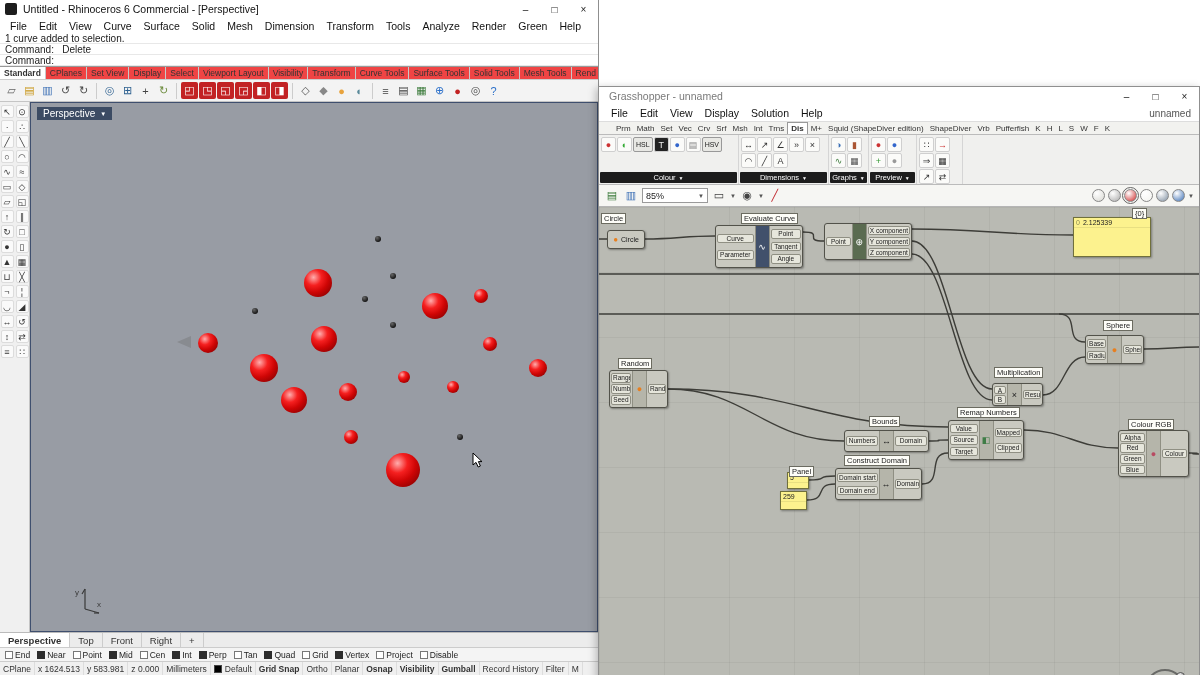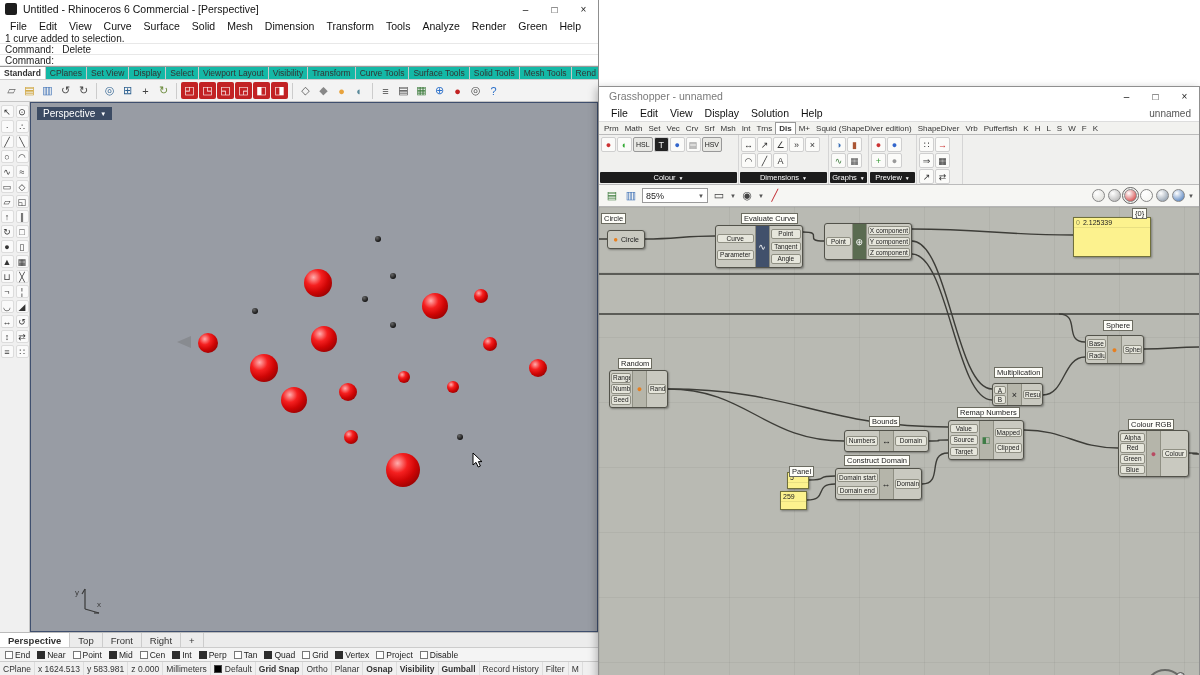--- a/index.html
+++ b/index.html
@@ -11,21 +11,21 @@
 .titlebar{flex:0 0 18px;display:flex;align-items:center;background:#fff;}
 .title-text{font-size:10.5px;color:#111;margin-left:6px;flex:1;white-space:nowrap;overflow:hidden;}
 .title-text.dim{color:#7a7a7a;}
 .app-icon{width:12px;height:12px;margin-left:5px;background:#1d1d1d;border-radius:2px;flex:0 0 12px;}
 .win-controls{display:flex;height:100%;}
 .win-btn{width:29px;display:flex;align-items:center;justify-content:center;font-size:10px;color:#222;}
 .menubar{flex:0 0 15px;display:flex;align-items:center;font-size:10.5px;color:#111;padding-left:4px;background:#fff;}
 .menu-item{padding:0 6px;white-space:nowrap;}
 .cmdarea{flex:0 0 33px;border-bottom:1px solid #999;font-size:10px;color:#222;background:#fff;}
 .cmd-line{height:11px;line-height:11px;padding-left:5px;border-bottom:1px solid #e8e8e8;white-space:nowrap;overflow:hidden;}
-.rtabs{flex:0 0 13px;display:flex;background:#14b8a6;border-bottom:1px solid #ccc;font-size:8.5px;color:#333;align-items:stretch;overflow:hidden;}
+.rtabs{flex:0 0 13px;display:flex;background:#ef4444;border-bottom:1px solid #ccc;font-size:8.5px;color:#333;align-items:stretch;overflow:hidden;}
 .rtab{padding:0 4px;display:flex;align-items:center;border-right:1px solid #c8c8c8;white-space:nowrap;}
 .rtab.active{background:#fff;font-weight:bold;}
 .rtoolbar{flex:0 0 22px;display:flex;align-items:center;background:#f3f3f3;border-bottom:1px solid #c5c5c5;padding-left:3px;gap:1px;overflow:hidden;}
 .ricon{width:17px;height:17px;flex:0 0 17px;display:flex;align-items:center;justify-content:center;font-size:11px;border-radius:2px;}
 .rsep{flex:0 0 4px;height:16px;border-right:1px solid #ccc;margin-right:3px;}
 .rbody{flex:1;display:flex;min-height:0;}
 .rail{flex:0 0 30px;background:#f0f0f0;border-right:1px solid #c5c5c5;display:grid;grid-template-columns:13px 13px;gap:2px;justify-content:center;align-content:start;padding-top:3px;overflow:hidden;}
 .rail-icon{width:13px;height:13px;display:flex;align-items:center;justify-content:center;font-size:9px;color:#333;border:1px solid #dcdcdc;background:#fafafa;border-radius:2px;}
 .viewport{flex:1;position:relative;background:#989ca4;border:1px solid #3f4f6e;overflow:hidden;}
 .vplabel{position:absolute;left:6px;top:4px;background:#3c4b63;color:#fff;font-size:10px;padding:1px 6px;display:flex;gap:5px;align-items:center;z-index:5;}
@@ -42,21 +42,21 @@
 .osnap-item{display:flex;align-items:center;gap:2px;white-space:nowrap;}
 .osnap-box{width:8px;height:8px;border:1px solid #777;background:#fff;flex:0 0 8px;}
 .osnap-box.checked{background:#2d2d2d;border-color:#2d2d2d;}
 .statusbar{flex:0 0 14px;display:flex;align-items:center;background:#f0f0f0;border-top:1px solid #ccc;font-size:8.5px;color:#333;overflow:hidden;}
 .status-item{padding:0 3px;border-right:1px solid #ddd;display:flex;align-items:center;gap:3px;white-space:nowrap;height:100%;}
 .status-item.active{font-weight:bold;}
 .swatch{width:8px;height:8px;display:inline-block;border:1px solid #444;}
 
 .ghmenubar{flex:0 0 16px;display:flex;align-items:center;font-size:10.5px;color:#111;padding-left:6px;background:#fff;}
 .gh-right-text{margin-left:auto;margin-right:8px;color:#555;font-size:10px;}
-.ghtabs{flex:0 0 14px;display:flex;align-items:center;background:#f2f2ef;border-top:1px solid #ddd;border-bottom:1px solid #bbb;font-size:8px;color:#333;padding:0 2px;overflow:hidden;}
+.ghtabs{flex:0 0 14px;display:flex;align-items:center;background:#f2f2ef;border-top:1px solid #ddd;border-bottom:1px solid #bbb;font-size:8px;color:#333;padding:0 14px;overflow:hidden;}
 .ghtab{padding:1px 3px;white-space:nowrap;}
 .ghtab.active{background:#fff;border:1px solid #999;font-weight:bold;}
 .palette{flex:0 0 50px;display:flex;background:#f0f0ee;border-bottom:1px solid #bbb;overflow:hidden;}
 .pgroup{display:flex;flex-direction:column;border-right:1px solid #d5d5d5;flex:0 0 auto;}
 .pgroup-icons{flex:1;display:flex;flex-wrap:wrap;align-content:flex-start;gap:1px;padding:2px;}
 .picon{width:15px;height:15px;border:1px solid #cfcfcf;background:#fbfbf9;border-radius:2px;display:flex;align-items:center;justify-content:center;font-size:9px;}
 .pchip{height:15px;padding:0 2px;font-size:7px;display:flex;align-items:center;border:1px solid #999;background:#e8e8e4;border-radius:2px;color:#222;}
 .pbar{flex:0 0 11px;background:#1c1c1c;color:#fff;font-size:7.5px;display:flex;align-items:center;justify-content:center;gap:3px;margin:0 1px 1px 1px;border-radius:1px;}
 .pbar .chev{font-size:5px;}
 .ghtoolbar{flex:0 0 22px;display:flex;align-items:center;background:#f6f6f3;border-bottom:1px solid #b5b5b5;padding:0 5px;gap:3px;}

